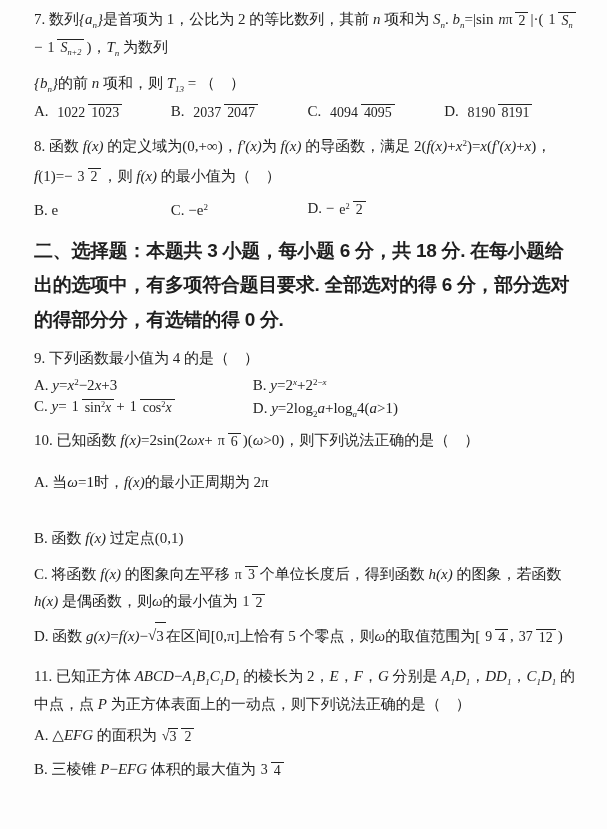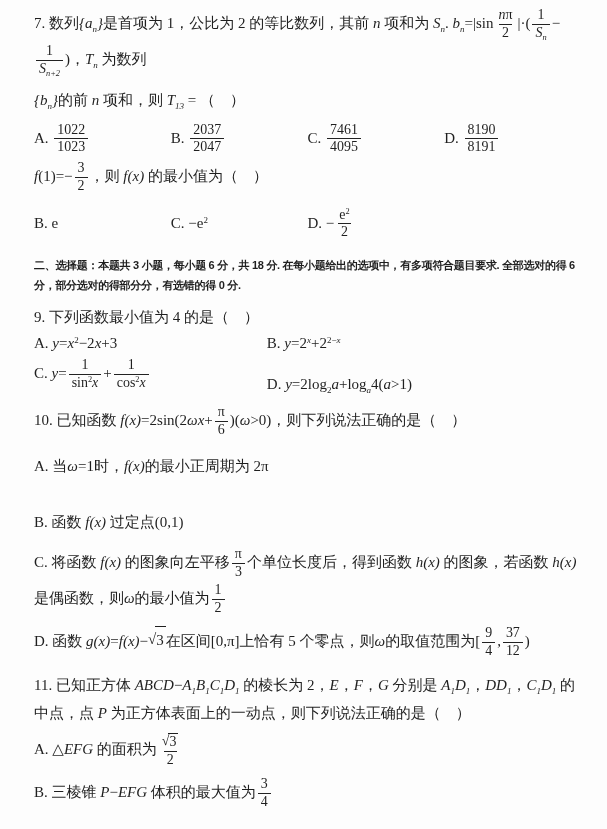--- a/index.html
+++ b/index.html
@@ -10,37 +10,37 @@
     font-family: "Liberation Serif", "DejaVu Serif", serif;
     font-size: 15px;
   }
   .sheet { padding: 4px 26px 0 34px; }
   .mline { line-height: 1.85; }
   i.v { font-style: italic; }
   sub, sup { font-size: 0.6em; line-height: 0; }
   sub { vertical-align: -0.4em; }
   sup { vertical-align: 0.6em; }
   .frac {
-    display: inline-flex; flex-direction: column; align-items: center;
+    display: inline-flex; flex-direction: row; align-items: center;
     vertical-align: middle; margin: 1px 2px; line-height: 1.2; font-size: 0.93em;
     text-align: center;
   }
   .frac .num { padding: 0 3px; display: block; }
   .frac .den { padding: 0 3px; display: block; border-top: 1px solid #222; }
   .sqrt { display: inline-block; white-space: nowrap; }
   .rad { display: inline-block; transform: translateY(-1px); }
   .vinc { display: inline-block; border-top: 1px solid currentColor; padding: 0 2px 0 1px; margin-left: -1px; }
   .opts4 { display: flex; align-items: center; }
   .opts4 > span { flex: 0 0 25%; }
   .opts2 { display: flex; align-items: flex-end; }
   .opts2 > span:first-child { flex: 0 0 40%; }
-  .opts2 > span:last-child { flex: 1 1 auto; margin-left: 14px; }
+  .opts2 > span:last-child { flex: 1 1 auto; }
   .sec-head {
     font-family: "Liberation Sans", "DejaVu Sans", sans-serif;
-    font-weight: 700; line-height: 1.8; letter-spacing: -0.3px; font-size: 11px;
+    font-weight: 700; line-height: 1.8; letter-spacing: -0.3px; font-size: 19px;
   }
 </style>
 </head>
 <body>
 
 <div class="sheet">
 
   <div class="mline" style="margin-top:2px">7. 数列<i class="v">{a<sub>n</sub>}</i>是首项为 1，公比为 2 的等比数列，其前 <i class="v">n</i> 项和为 <i class="v">S<sub>n</sub></i>. <i class="v">b<sub>n</sub></i>=|sin<span class="frac">
         <span class="num"><i class="v">n</i>π</span>
         <span class="den">2</span>
@@ -55,29 +55,30 @@
   <div class="opts4" style="margin-top:6px">
     <span>A. <span class="frac">
           <span class="num">1022</span>
           <span class="den">1023</span>
         </span></span>
     <span>B. <span class="frac">
           <span class="num">2037</span>
           <span class="den">2047</span>
         </span></span>
     <span>C. <span class="frac">
-          <span class="num">7461</span>
+          <span class="num">4094</span>
           <span class="den">4095</span>
         </span></span>
     <span>D. <span class="frac">
           <span class="num">8190</span>
           <span class="den">8191</span>
         </span></span>
   </div>
 
+  <div class="mline" style="margin-top:10px">8. 函数 <i class="v">f(x)</i> 的定义域为(0,+∞)，<i class="v">f′(x)</i>为 <i class="v">f(x)</i> 的导函数，满足 2(<i class="v">f(x)</i>+<i class="v">x</i><sup>2</sup>)=<i class="v">x</i>(<i class="v">f′(x)</i>+<i class="v">x</i>)，</div>
   <div class="mline" style="margin-top:2px"><i class="v">f</i>(1)=−<span class="frac">
         <span class="num">3</span>
         <span class="den">2</span>
       </span>，则 <i class="v">f(x)</i> 的最小值为（　）</div>
   <div class="opts4" style="margin-top:10px">
     <span>B. e</span>
     <span>C. −e<sup>2</sup></span>
     <span>D. −<span class="frac">
           <span class="num">e<sup>2</sup></span>
           <span class="den">2</span>

